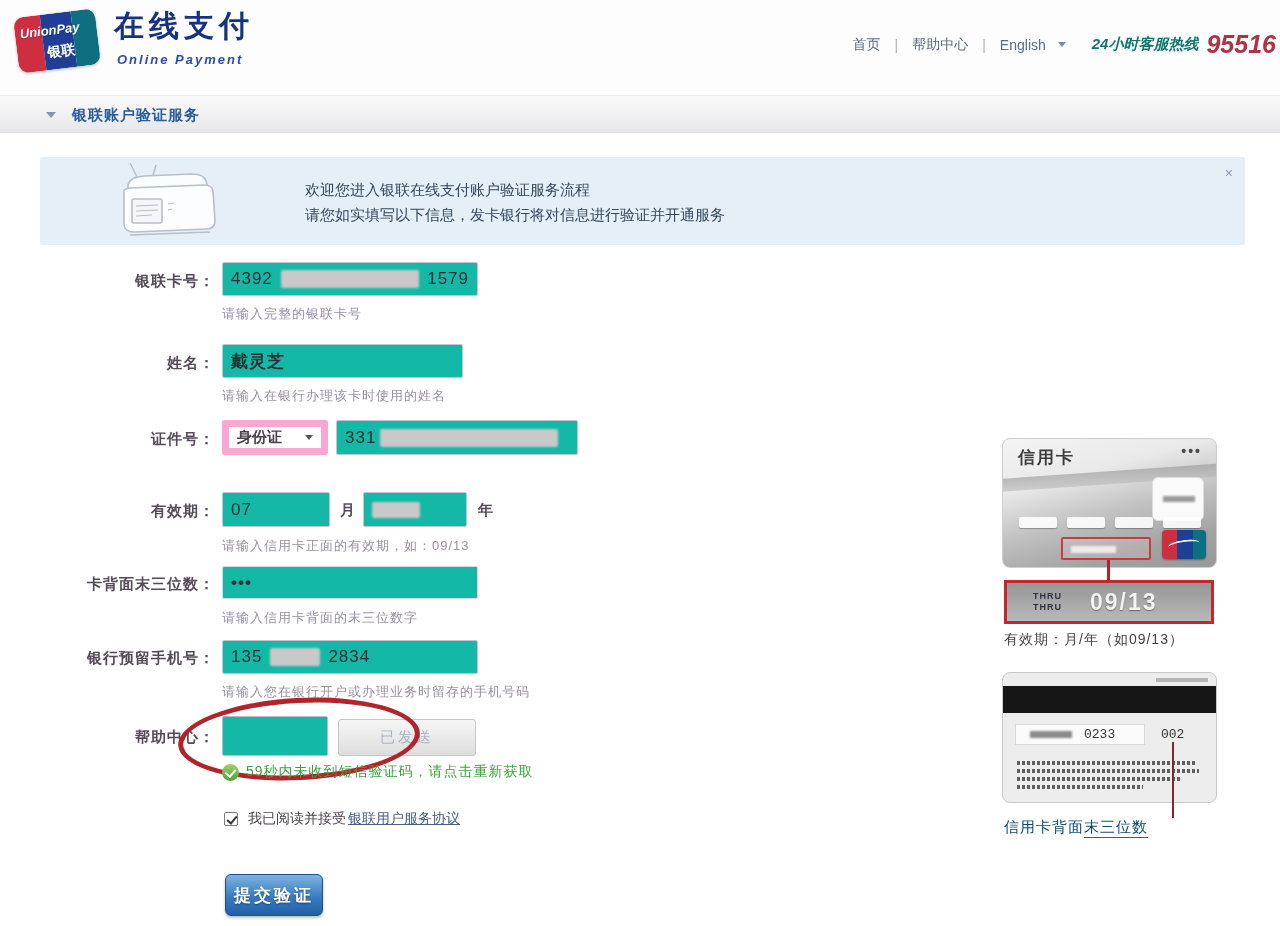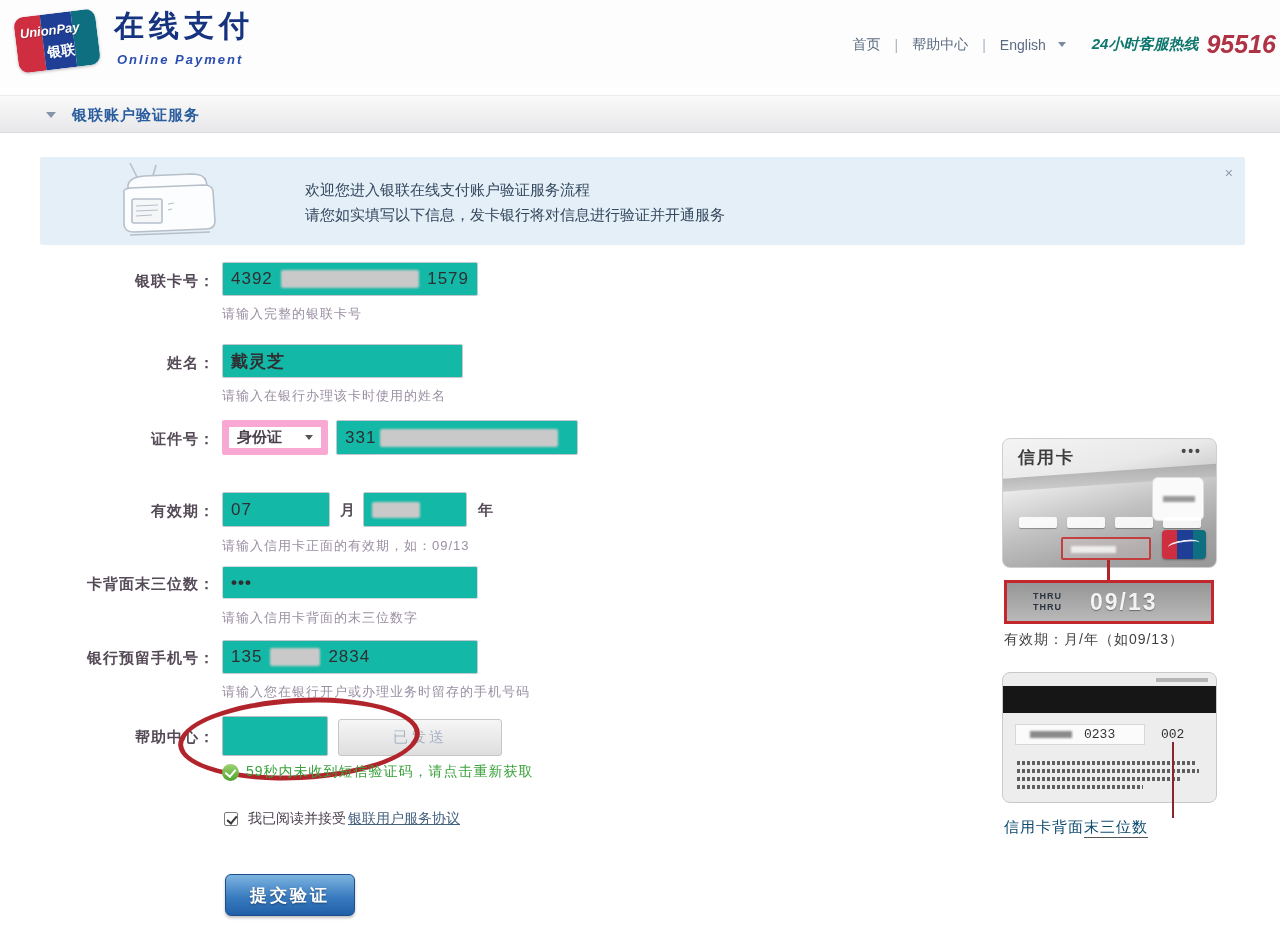--- a/index.html
+++ b/index.html
@@ -63,31 +63,31 @@
   #exp-year .mask { width:48px; height:16px; }
   #exp-year-unit { left:478px; top:501px; }
   #exp-hint { top:537px; }
   #cvv-label { top:575px; } #cvv-input { left:222px; top:566px; width:256px; height:33px; border-color:#d5d8dc; font-weight:bold; }
   #cvv-hint { top:609px; }
   #phone-label { top:649px; } #phone-input { left:222px; top:640px; width:256px; height:34px; }
   #phone-input .mask { width:50px; height:18px; margin:0 8px; }
   #phone-hint { top:683px; }
   #sms-label { top:728px; }
   #sms-input { left:222px; top:716px; width:106px; height:40px; border-color:#b9bdc4; }
-  #sms-button { position:absolute; left:338px; top:719px; width:164px; height:37px; background:linear-gradient(#f6f6f6,#dedede); border:1px solid #c6c6c6; border-radius:3px; font-size:15px; color:#a9b4c6; display:flex; align-items:center; justify-content:center; letter-spacing:3px; cursor:pointer; }
+  #sms-button { position:absolute; left:338px; top:719px; width:138px; height:37px; background:linear-gradient(#f6f6f6,#dedede); border:1px solid #c6c6c6; border-radius:3px; font-size:15px; color:#a9b4c6; display:flex; align-items:center; justify-content:center; letter-spacing:3px; cursor:pointer; }
   #sms-ellipse { position:absolute; left:178px; top:698px; width:242px; height:82px; border:5px solid #b2242b; border-radius:50%; transform:rotate(-3deg); }
   #sms-notice { position:absolute; left:222px; top:763px; display:flex; align-items:center; }
   #sms-notice .txt { font-size:14px; color:#3aa23c; margin-left:7px; letter-spacing:1px; }
   .check-badge { width:17px; height:17px; border-radius:50%; background:linear-gradient(#9ed472,#4da32f); position:relative; }
   .check-badge::after { content:""; position:absolute; left:5px; top:3px; width:5px; height:8px; border:solid #fff; border-width:0 2px 2px 0; transform:rotate(40deg); }
   #agree-row { position:absolute; left:224px; top:810px; display:flex; align-items:center; font-size:14px; color:#4a3f4d; }
   #agree-check { width:14px; height:14px; border:1px solid #7c7c7c; border-radius:2px; background:#fff; position:relative; margin-right:10px; cursor:pointer; }
   #agree-check::after { content:""; position:absolute; left:4px; top:1px; width:4px; height:8px; border:solid #3a3a3a; border-width:0 2px 2px 0; transform:rotate(40deg); }
   #agree-link { color:#44617f; text-decoration:underline; cursor:pointer; margin-left:2px; }
-  #submit-btn { position:absolute; left:225px; top:874px; width:130px; height:42px; border:1px solid #1e4f8c; border-radius:6px;
+  #submit-btn { position:absolute; left:225px; top:874px; width:98px; height:42px; border:1px solid #1e4f8c; border-radius:6px;
     background:linear-gradient(#7db4e0,#3a7cc0 55%,#1f5fa8); color:#fff; font-size:17px; font-weight:bold; letter-spacing:3px;
     display:flex; align-items:center; justify-content:center; cursor:pointer; text-shadow:0 1px 2px rgba(0,0,0,.4); box-shadow:0 2px 3px rgba(0,0,0,.25); }
   
   #card-front { position:absolute; left:1002px; top:438px; width:215px; height:130px; border-radius:8px; overflow:hidden;
     background:linear-gradient(165deg,#f4f4f4 0%,#e9e9e9 30%,#c2c2c2 55%,#a3a3a3 80%,#989898 100%); border:1px solid #cfcfcf; }
   #card-front .sheen { position:absolute; left:-10px; top:32px; width:240px; height:13px; background:linear-gradient(#8f8f8f,#b5b5b5); transform:rotate(-4deg); opacity:.55; }
   #cf-title { position:absolute; left:15px; top:7px; font-size:17px; font-weight:bold; color:#3c3c3c; letter-spacing:2px; }
   #cf-dots { position:absolute; right:14px; top:4px; font-size:14px; font-weight:bold; color:#4a4a4a; letter-spacing:2px; }
   #cf-chipbox { position:absolute; right:12px; top:38px; width:52px; height:44px; background:#fafafa; border:1px solid #ddd; border-radius:6px; }
   #cf-chipbox .smudge { position:absolute; left:10px; top:18px; width:32px; height:6px; background:#9a9a9a; filter:blur(1px); }

